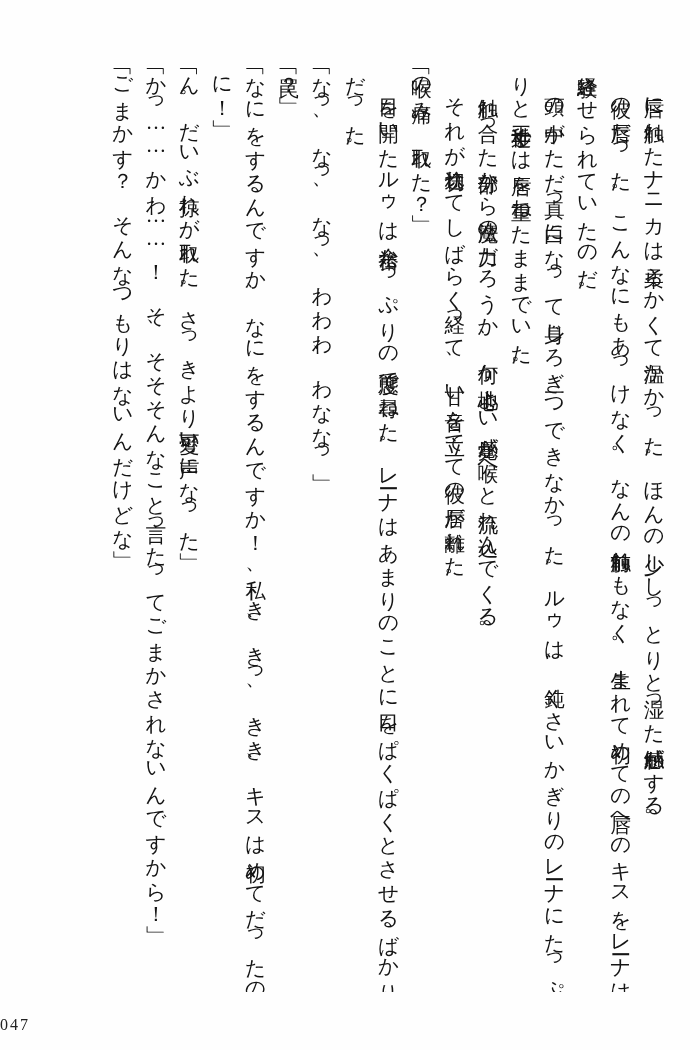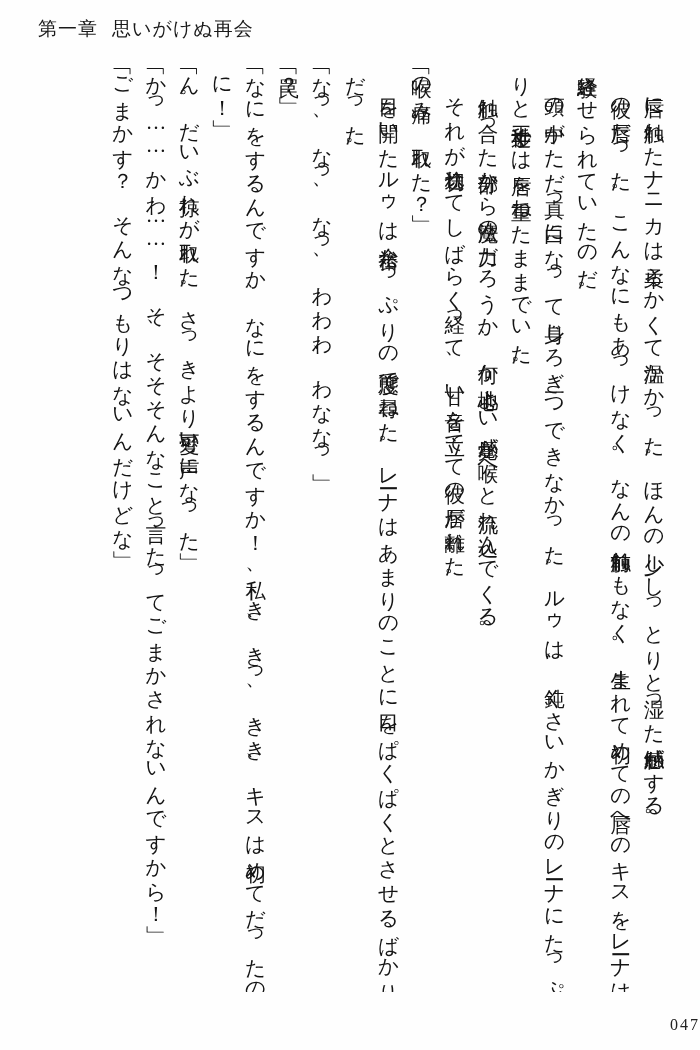--- a/index.html
+++ b/index.html
@@ -67,34 +67,31 @@
   .vtext p.indent {
     text-indent: 1em;
   }
 
   
   .folio {
     position: absolute;
     bottom: 16px;
     left: 0;
     width: 700px;
-    text-align: right;
+    text-align: left;
     font-size: 16px;
     letter-spacing: 2px;
     color: #222222;
   }
 </style>
 </head>
 <body>
 
 <div class="page">
 
-  <div class="running-head">
-    <span class="chapter-num">第一章</span><span>思いがけぬ再会</span>
-  </div>
 
   <div class="body-area">
     <div class="vtext" id="vtext">
         <p class="indent">唇に触れたナニカは柔らかくて温かかった。ほんの少ししっとりと湿った感触がする。</p>
         <p class="indent">彼の唇だった。こんなにもあっけなく。なんの前触れもなく。生まれて初めての唇へのキスをレーナは経験させられていたのだ。</p>
         <p class="indent">頭の中がただ真っ白になって身じろぎ一つできなかった。ルゥは、鈍くさいかぎりのレーナにたっぷりと三十秒近くは唇を重ねたままでいた。</p>
         <p class="indent">触れ合った部分から魔法の力だろうか、何か心地よい感覚が喉へと流れ込んでくる。</p>
         <p class="indent">それが途切れてしばらく経って、甘い音を立てて彼の唇が離れた。</p>
         <p>「喉の痛み、取れた？」</p>
         <p class="indent">目を開いたルゥは余裕たっぷりの態度で尋ねた。レーナはあまりのことに口をぱくぱくとさせるばかりだった。</p>

